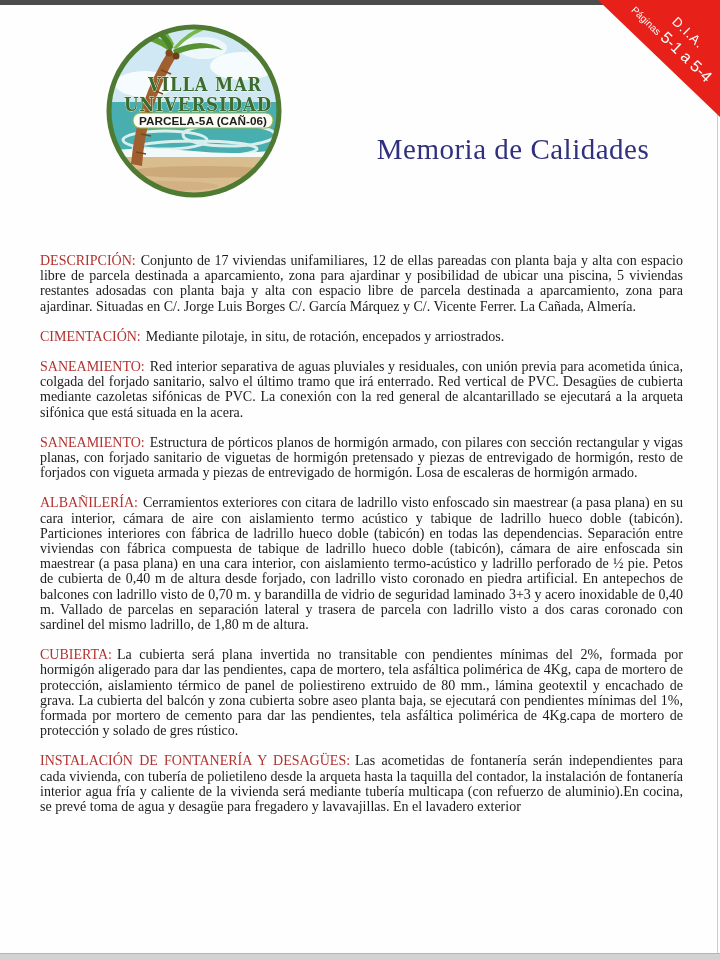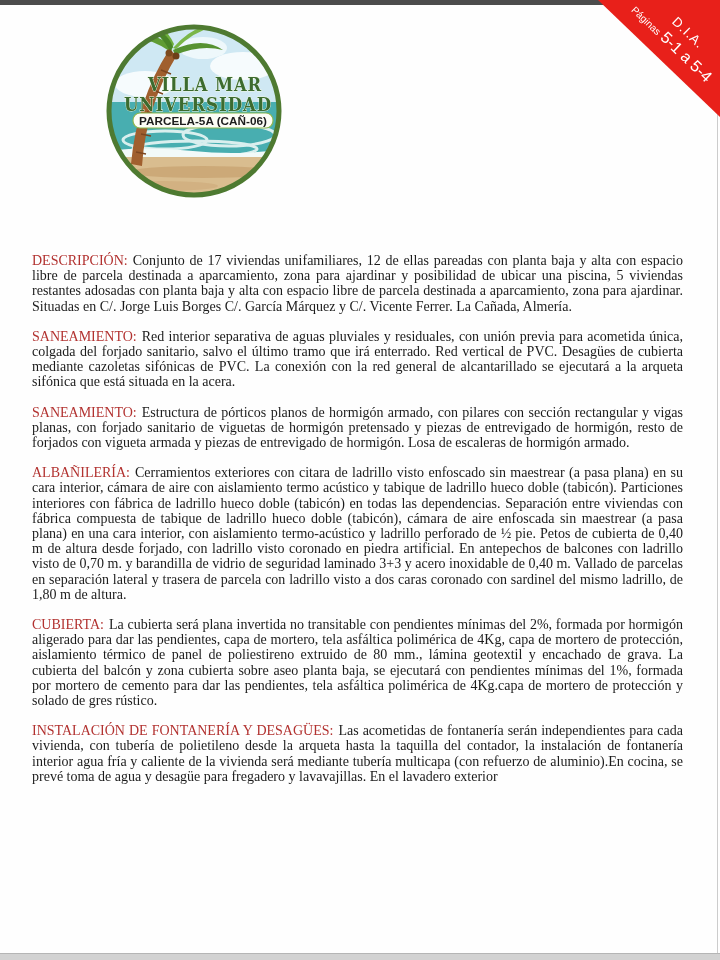--- a/index.html
+++ b/index.html
@@ -34,21 +34,21 @@
   }
   .doc-title{
     position:absolute;top:133px;left:513px;
     transform:translateX(-50%);
     font-size:29px;
     color:#30307e;
     white-space:nowrap;
     letter-spacing:0.5px;
   }
   .content{
-    position:absolute;left:32px;right:37px;top:253px;
+    position:absolute;left:40px;right:37px;top:253px;
     font-size:14px;
     line-height:15.2px;
     color:#1b1b1b;
     text-align:justify;
   }
   .para{margin:0 0 15px 0;}
   .sec-heading{
     color:#b23230;
     margin-right:5px;
   }
@@ -138,23 +138,25 @@
       <text class="logo-name" x="102" y="69" text-anchor="middle" font-size="19" textLength="114" lengthAdjust="spacingAndGlyphs">VILLA MAR</text>
       <text class="logo-name" x="95" y="89" text-anchor="middle" font-size="19" textLength="148" lengthAdjust="spacingAndGlyphs">UNIVERSIDAD</text>
 
       <rect x="30" y="91" width="140" height="15" rx="7" fill="#fdfdf6" stroke="#8ab54e" stroke-width="1.2"></rect>
       <text class="banner-text" x="100" y="102.5" text-anchor="middle" font-size="10" textLength="128" lengthAdjust="spacingAndGlyphs">PARCELA-5A (CAÑ-06)</text>
     </g>
 
     <ellipse cx="91" cy="89" rx="85" ry="84" fill="none" stroke="#4e7a31" stroke-width="5"></ellipse>
   </svg>
 
+  <div class="doc-title">Memoria de Calidades</div>
 
   <div class="content">
     <p class="para"><span class="sec-heading">DESCRIPCIÓN:</span><span>Conjunto de 17 viviendas unifamiliares, 12 de ellas pareadas con planta baja y alta con espacio libre de parcela destinada a aparcamiento, zona para ajardinar y posibilidad de ubicar una piscina, 5 viviendas restantes adosadas con planta baja y alta con espacio libre de parcela destinada a aparcamiento, zona para ajardinar. Situadas en C/. Jorge Luis Borges C/. García Márquez y C/. Vicente Ferrer. La Cañada, Almería.</span></p>
+    <p class="para"><span class="sec-heading">CIMENTACIÓN:</span><span>Mediante pilotaje, in situ, de rotación, encepados y arriostrados.</span></p>
     <p class="para"><span class="sec-heading">SANEAMIENTO:</span><span>Red interior separativa de aguas pluviales y residuales, con unión previa para acometida única, colgada del forjado sanitario, salvo el último tramo que irá enterrado. Red vertical de PVC. Desagües de cubierta mediante cazoletas sifónicas de PVC. La conexión con la red general de alcantarillado se ejecutará a la arqueta sifónica que está situada en la acera.</span></p>
     <p class="para"><span class="sec-heading">SANEAMIENTO:</span><span>Estructura de pórticos planos de hormigón armado, con pilares con sección rectangular y vigas planas, con forjado sanitario de viguetas de hormigón pretensado y piezas de entrevigado de hormigón, resto de forjados con vigueta armada y piezas de entrevigado de hormigón. Losa de escaleras de hormigón armado.</span></p>
     <p class="para"><span class="sec-heading">ALBAÑILERÍA:</span><span>Cerramientos exteriores con citara de ladrillo visto enfoscado sin maestrear (a pasa plana) en su cara interior, cámara de aire con aislamiento termo acústico y tabique de ladrillo hueco doble (tabicón). Particiones interiores con fábrica de ladrillo hueco doble (tabicón) en todas las dependencias. Separación entre viviendas con fábrica compuesta de tabique de ladrillo hueco doble (tabicón), cámara de aire enfoscada sin maestrear (a pasa plana) en una cara interior, con aislamiento termo-acústico y ladrillo perforado de ½ pie. Petos de cubierta de 0,40 m de altura desde forjado, con ladrillo visto coronado en piedra artificial. En antepechos de balcones con ladrillo visto de 0,70 m. y barandilla de vidrio de seguridad laminado 3+3 y acero inoxidable de 0,40 m. Vallado de parcelas en separación lateral y trasera de parcela con ladrillo visto a dos caras coronado con sardinel del mismo ladrillo, de 1,80 m de altura.</span></p>
     <p class="para"><span class="sec-heading">CUBIERTA:</span><span>La cubierta será plana invertida no transitable con pendientes mínimas del 2%, formada por hormigón aligerado para dar las pendientes, capa de mortero, tela asfáltica polimérica de 4Kg, capa de mortero de protección, aislamiento térmico de panel de poliestireno extruido de 80 mm., lámina geotextil y encachado de grava. La cubierta del balcón y zona cubierta sobre aseo planta baja, se ejecutará con pendientes mínimas del 1%, formada por mortero de cemento para dar las pendientes, tela asfáltica polimérica de 4Kg.capa de mortero de protección y solado de gres rústico.</span></p>
     <p class="para"><span class="sec-heading">INSTALACIÓN DE FONTANERÍA Y DESAGÜES:</span><span>Las acometidas de fontanería serán independientes para cada vivienda, con tubería de polietileno desde la arqueta hasta la taquilla del contador, la instalación de fontanería interior agua fría y caliente de la vivienda será mediante tubería multicapa (con refuerzo de aluminio).En cocina, se prevé toma de agua y desagüe para fregadero y lavavajillas. En el lavadero exterior</span></p>
   </div>
 
 </div>
 
 </body></html>

